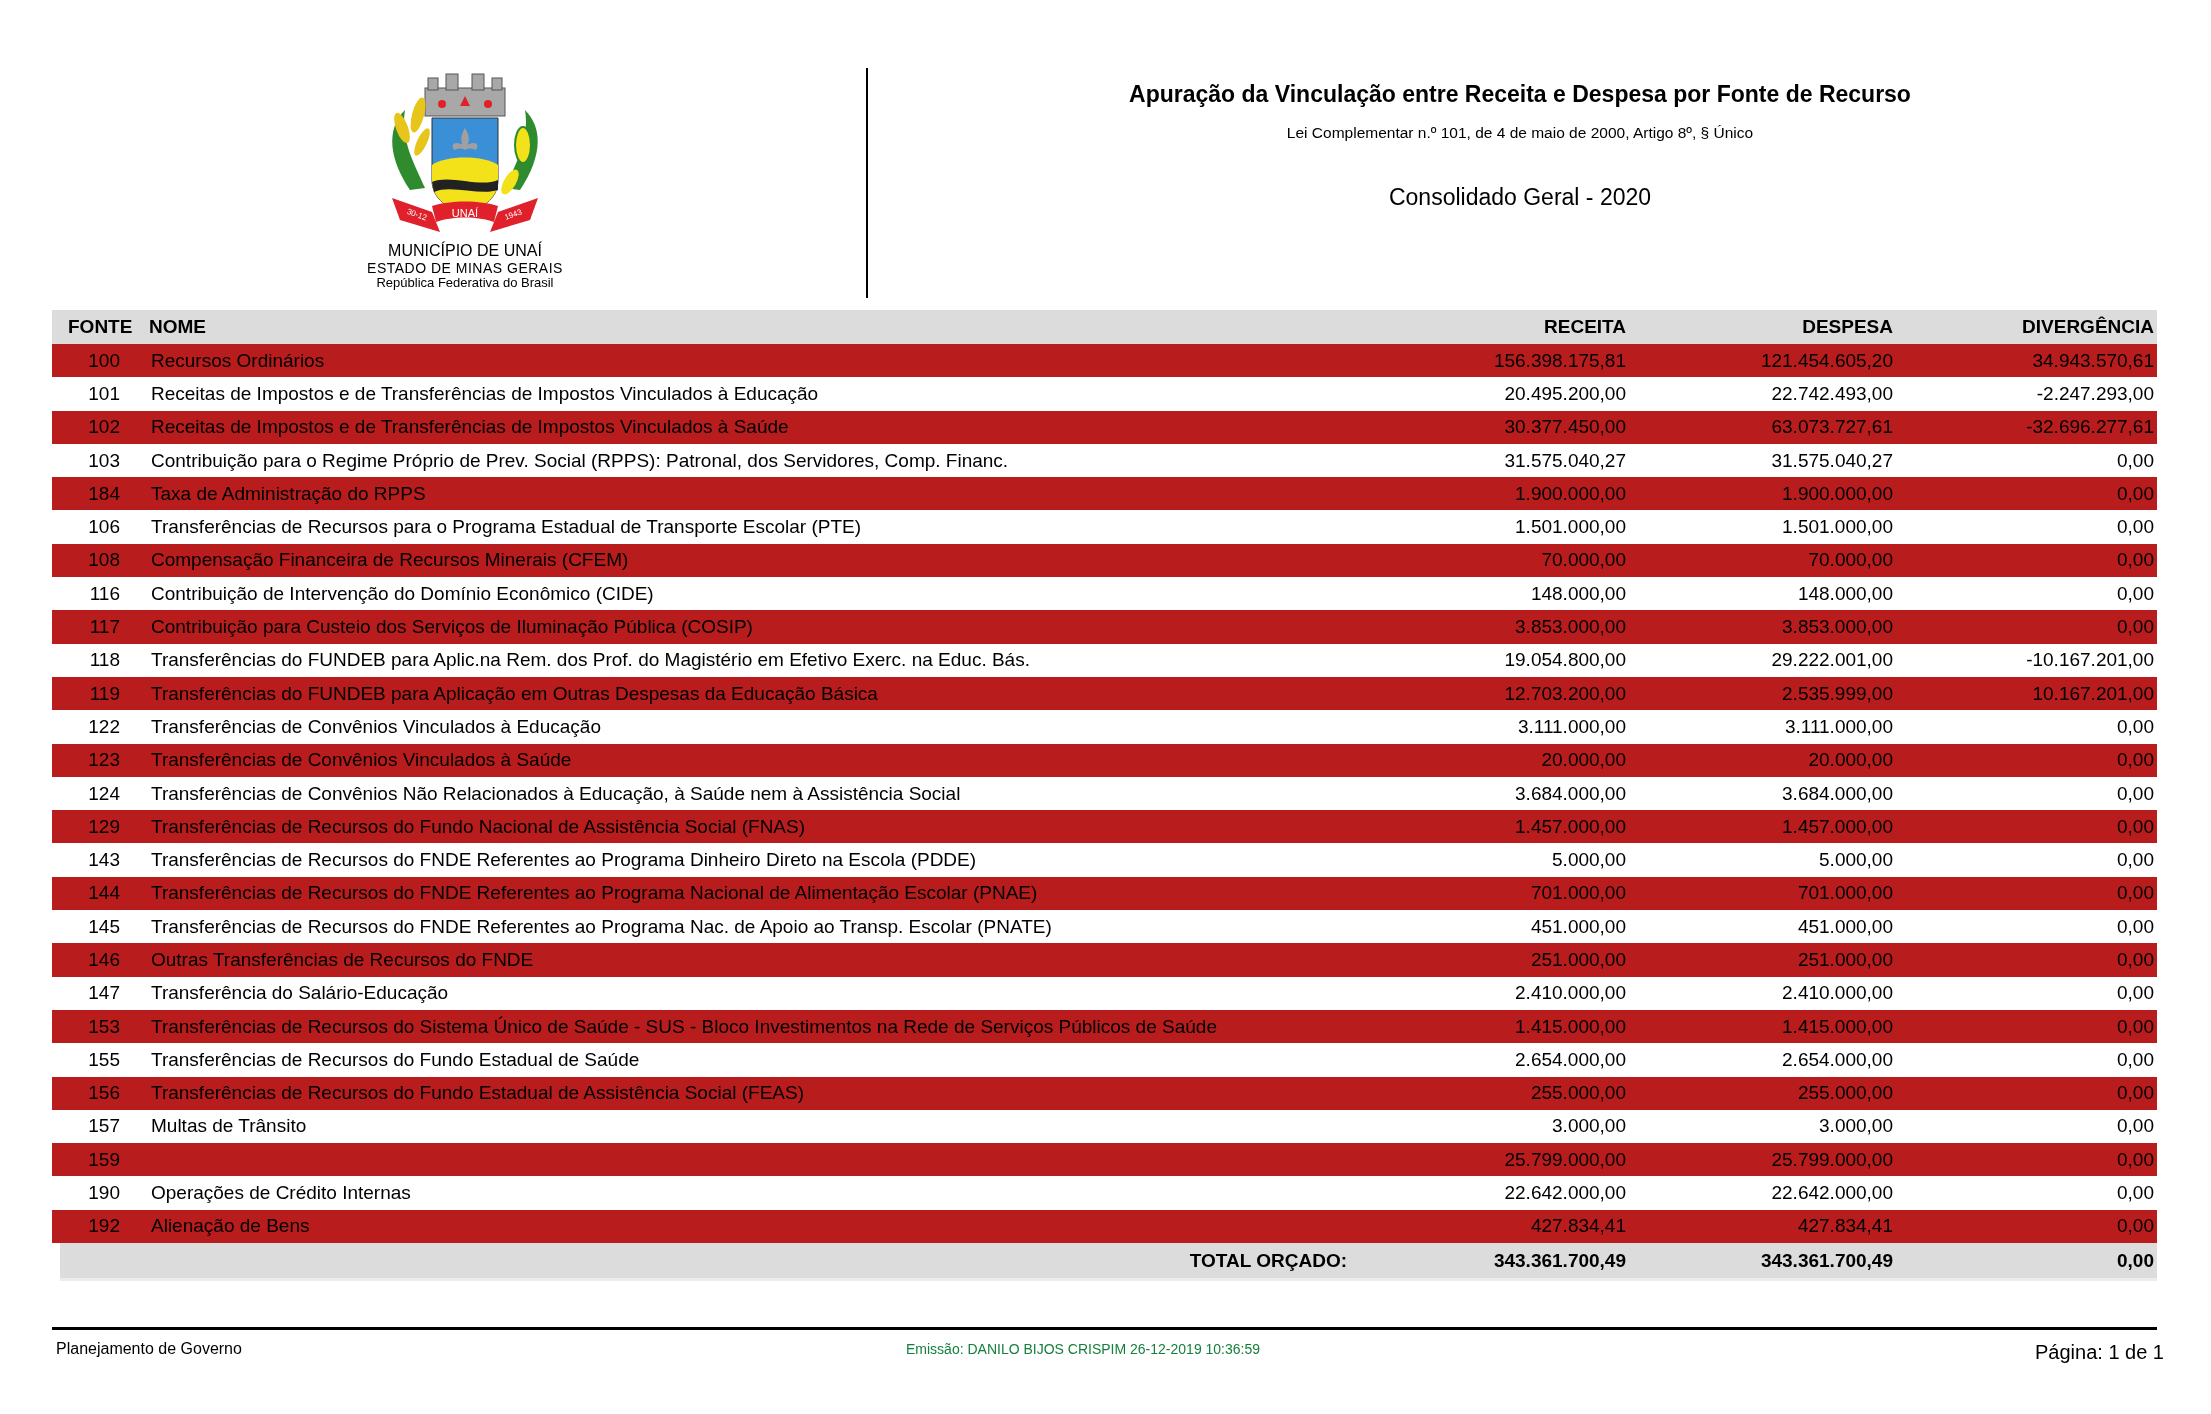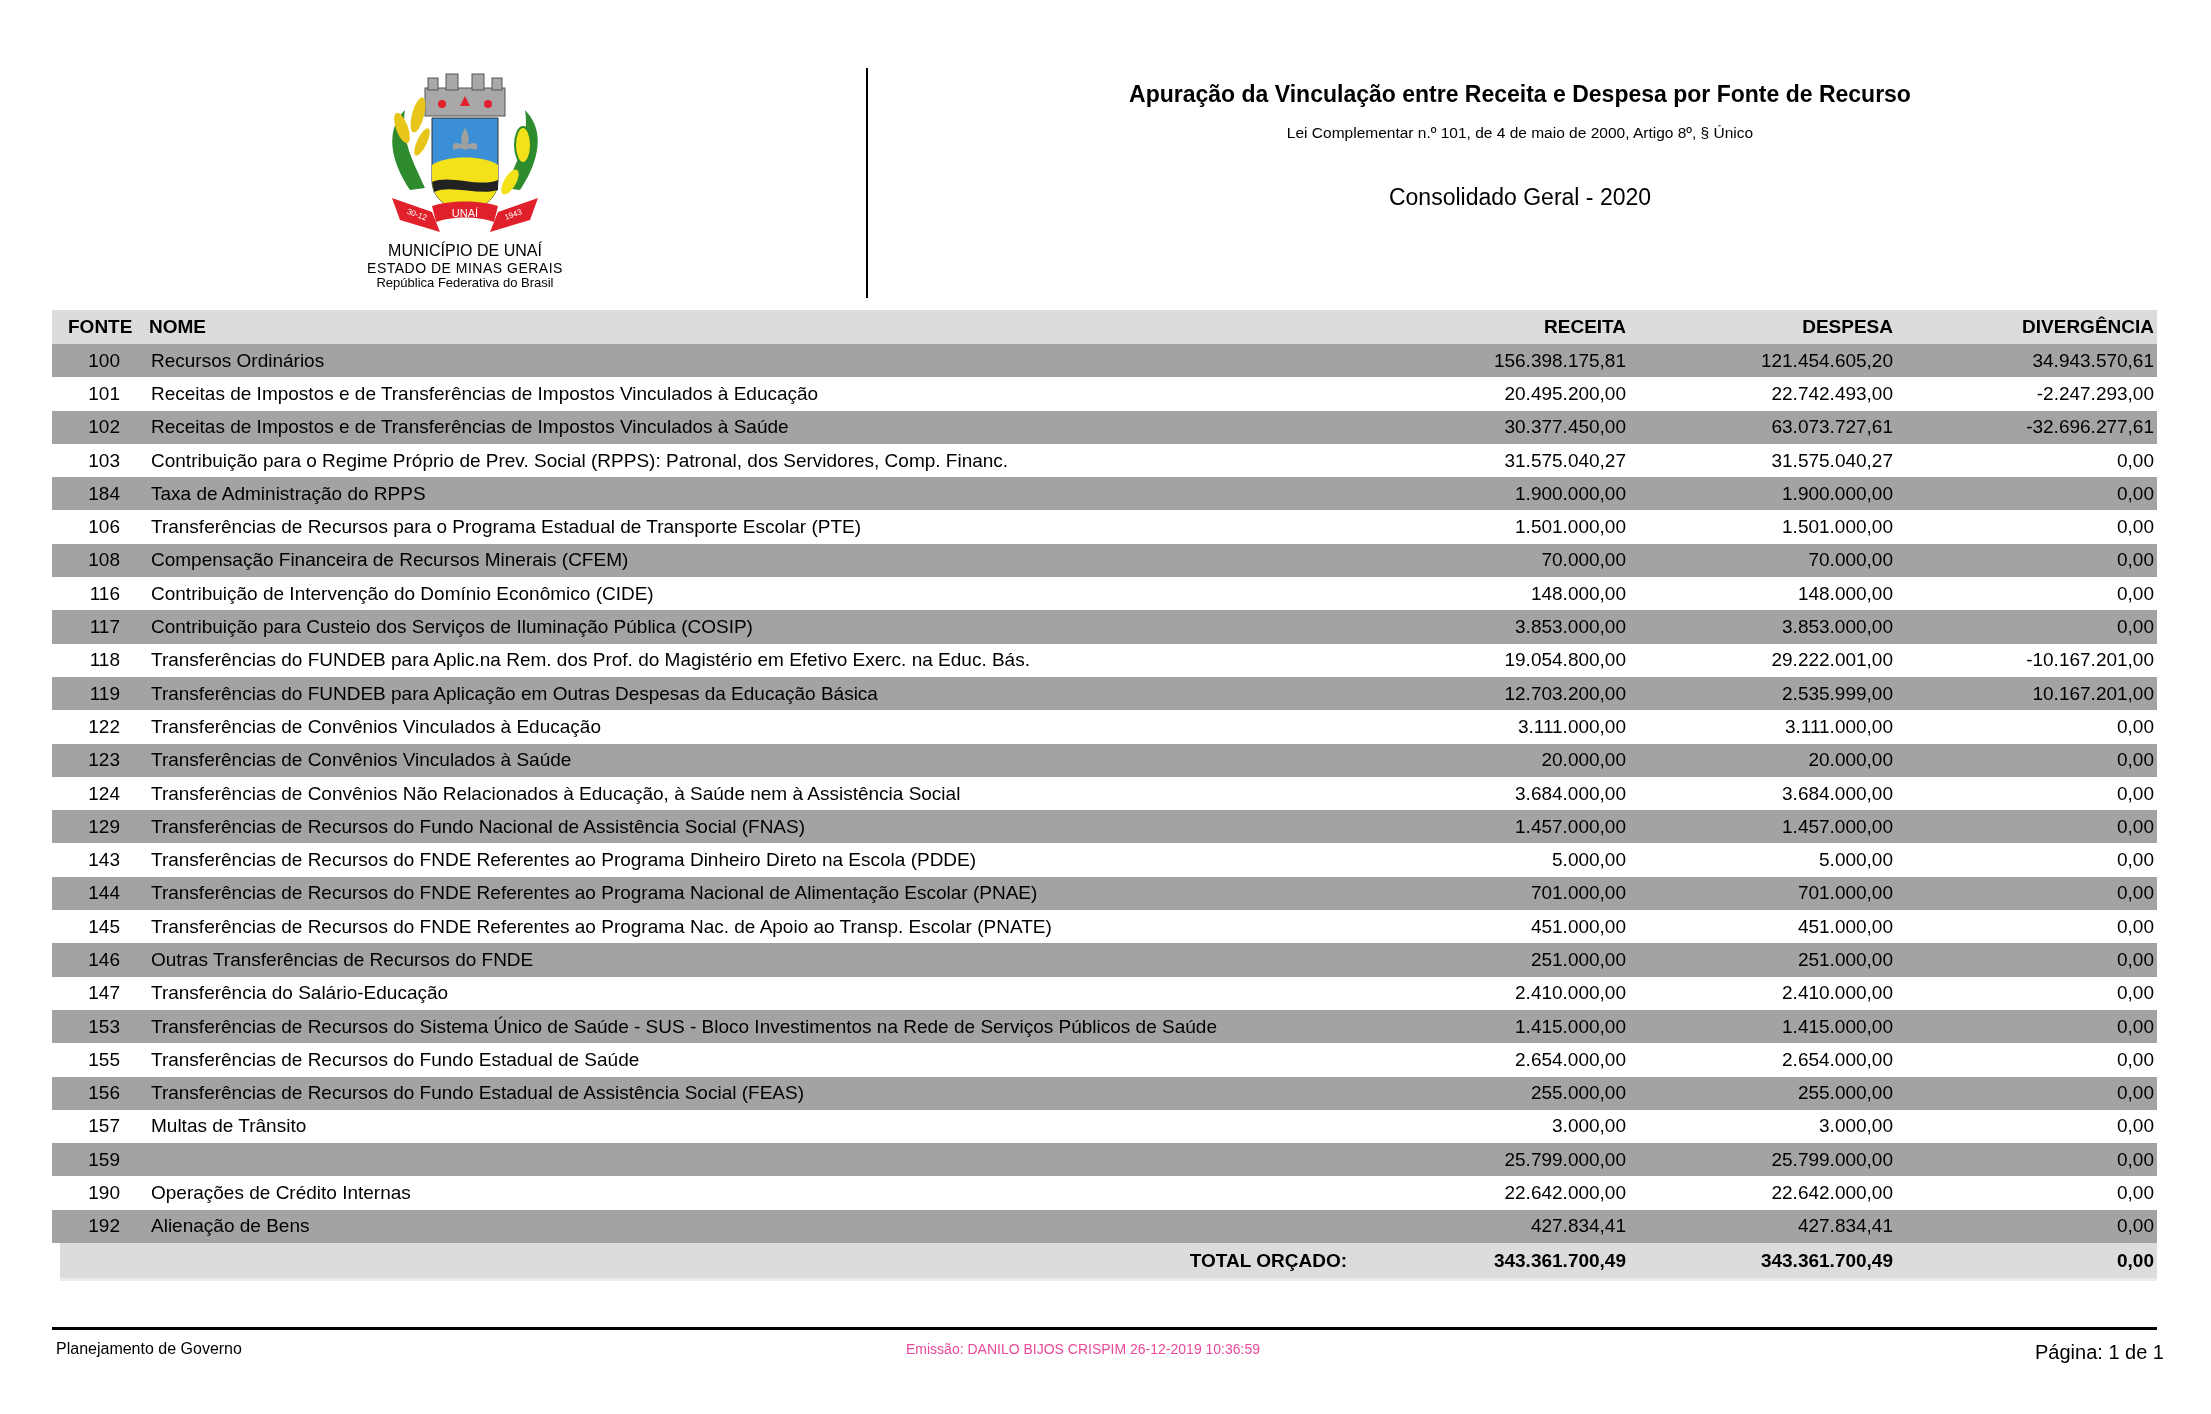--- a/index.html
+++ b/index.html
@@ -17,37 +17,37 @@
 
   .title-block { position:absolute; left:1000px; top:80px; width:1040px; text-align:center; }
   .title { font-size:23px; font-weight:bold; line-height:28px; }
   .subtitle { font-size:15.5px; margin-top:16px; }
   .scope { font-size:23px; margin-top:42px; }
 
   
   .report-table { position:absolute; left:52px; top:310px; width:2105px; }
   .tr { position:relative; height:33.3px; display:flex; align-items:center; font-size:19px; }
   .tr.head { height:34px; background:#dcdcdc; font-weight:bold; font-size:19px; }
-  .tr.alt { background:#a3a3a3; }
+  .tr.alt { background:#b91c1c; }
   .tr.plain { background:#ffffff; }
   .tr.total { height:35px; background:#dcdcdc; font-weight:bold; border-bottom:3px solid #ececec;margin-left:8px; }
 
   .c-fonte { position:absolute; left:0; width:68px; text-align:right; }
   .head .c-fonte { left:16px; width:auto; text-align:left; }
   .c-nome { position:absolute; left:99px; white-space:nowrap; }
   .head .c-nome { left:97px; }
   .c-receita { position:absolute; right:531px; text-align:right; white-space:nowrap; }
   .c-despesa { position:absolute; right:264px; text-align:right; white-space:nowrap; }
   .c-div { position:absolute; right:3px; text-align:right; white-space:nowrap; }
   .c-total-label { position:absolute; right:810px; text-align:right; white-space:nowrap; }
 
   
   .footer-rule { position:absolute; left:52px; top:1327px; width:2105px; height:3px; background:#000; }
   .footer-left { position:absolute; left:56px; top:1340px; font-size:16px; }
-  .footer-center { position:absolute; left:906px; top:1341px; font-size:14px; color:#ec4899; }
+  .footer-center { position:absolute; left:906px; top:1341px; font-size:14px; color:#15803d; }
   .footer-right { position:absolute; right:47px; top:1341px; font-size:20px; }
 </style>
 </head>
 <body>
 
 <div class="logo-block">
   <svg class="crest" viewBox="0 0 190 170">
 
     <rect x="55" y="18" width="80" height="28" fill="#a8a8a8" stroke="#555" stroke-width="1"></rect>
     <rect x="58" y="8" width="10" height="12" fill="#a8a8a8" stroke="#555" stroke-width="1"></rect>

